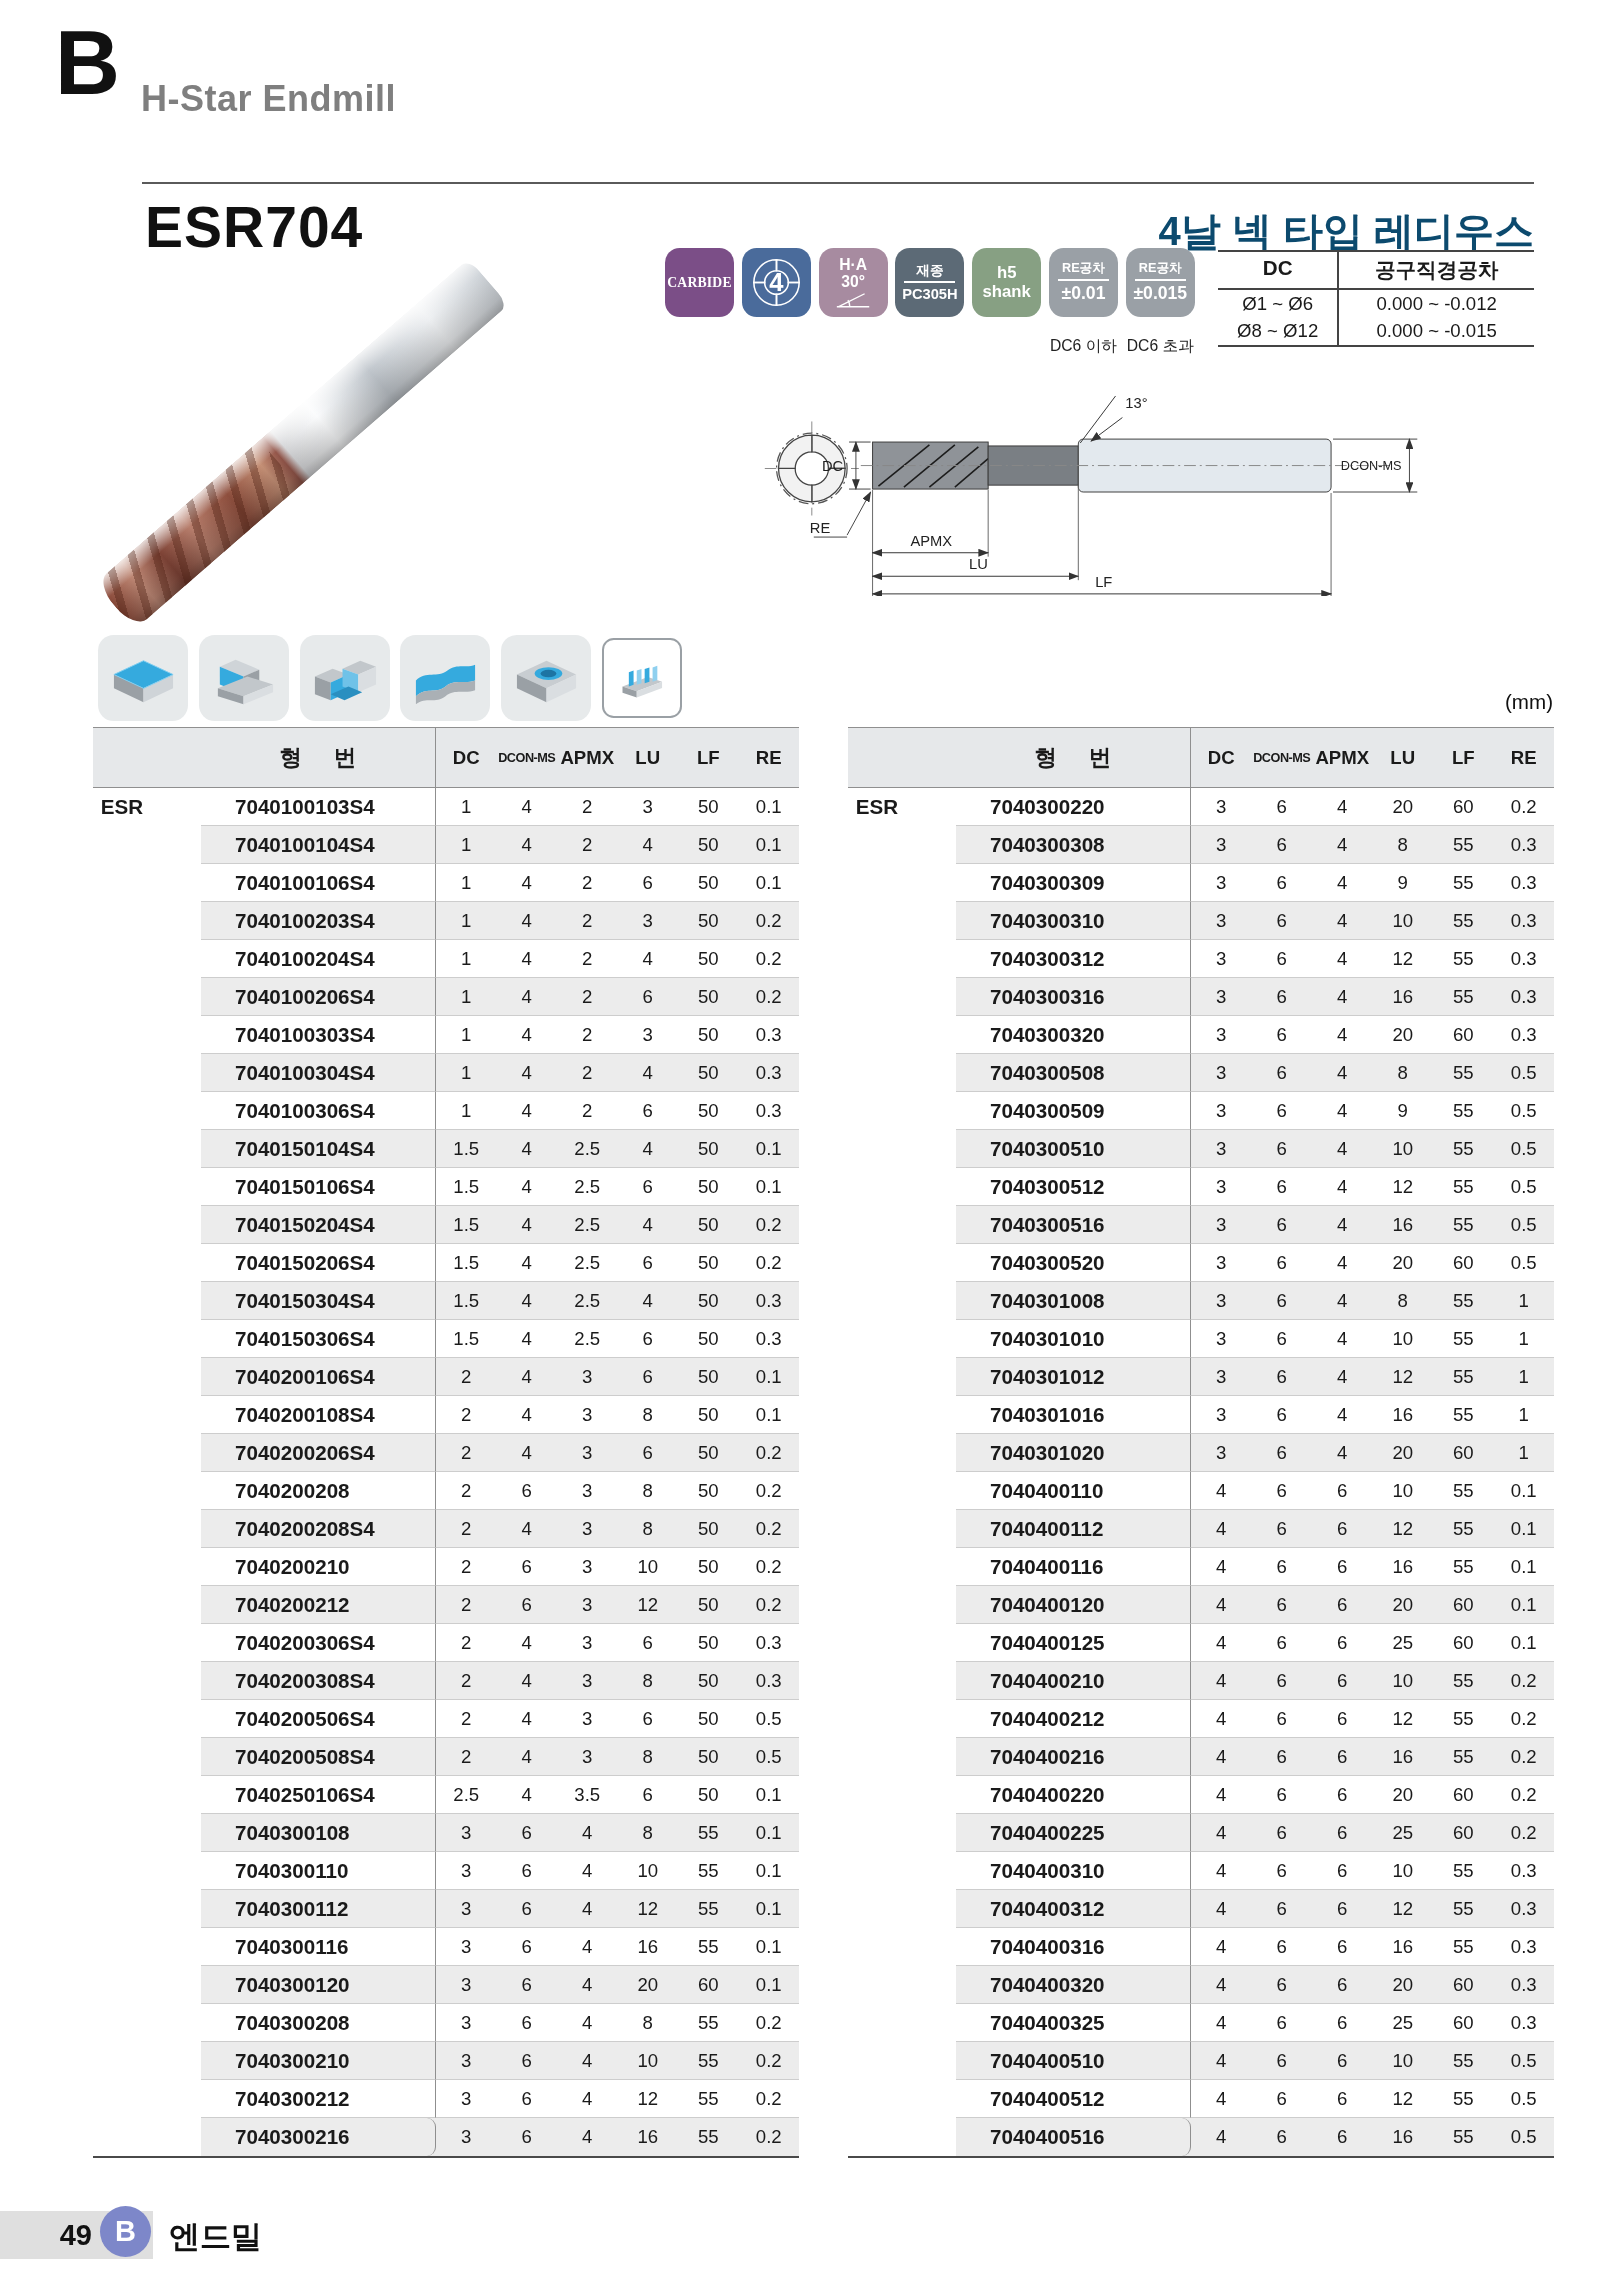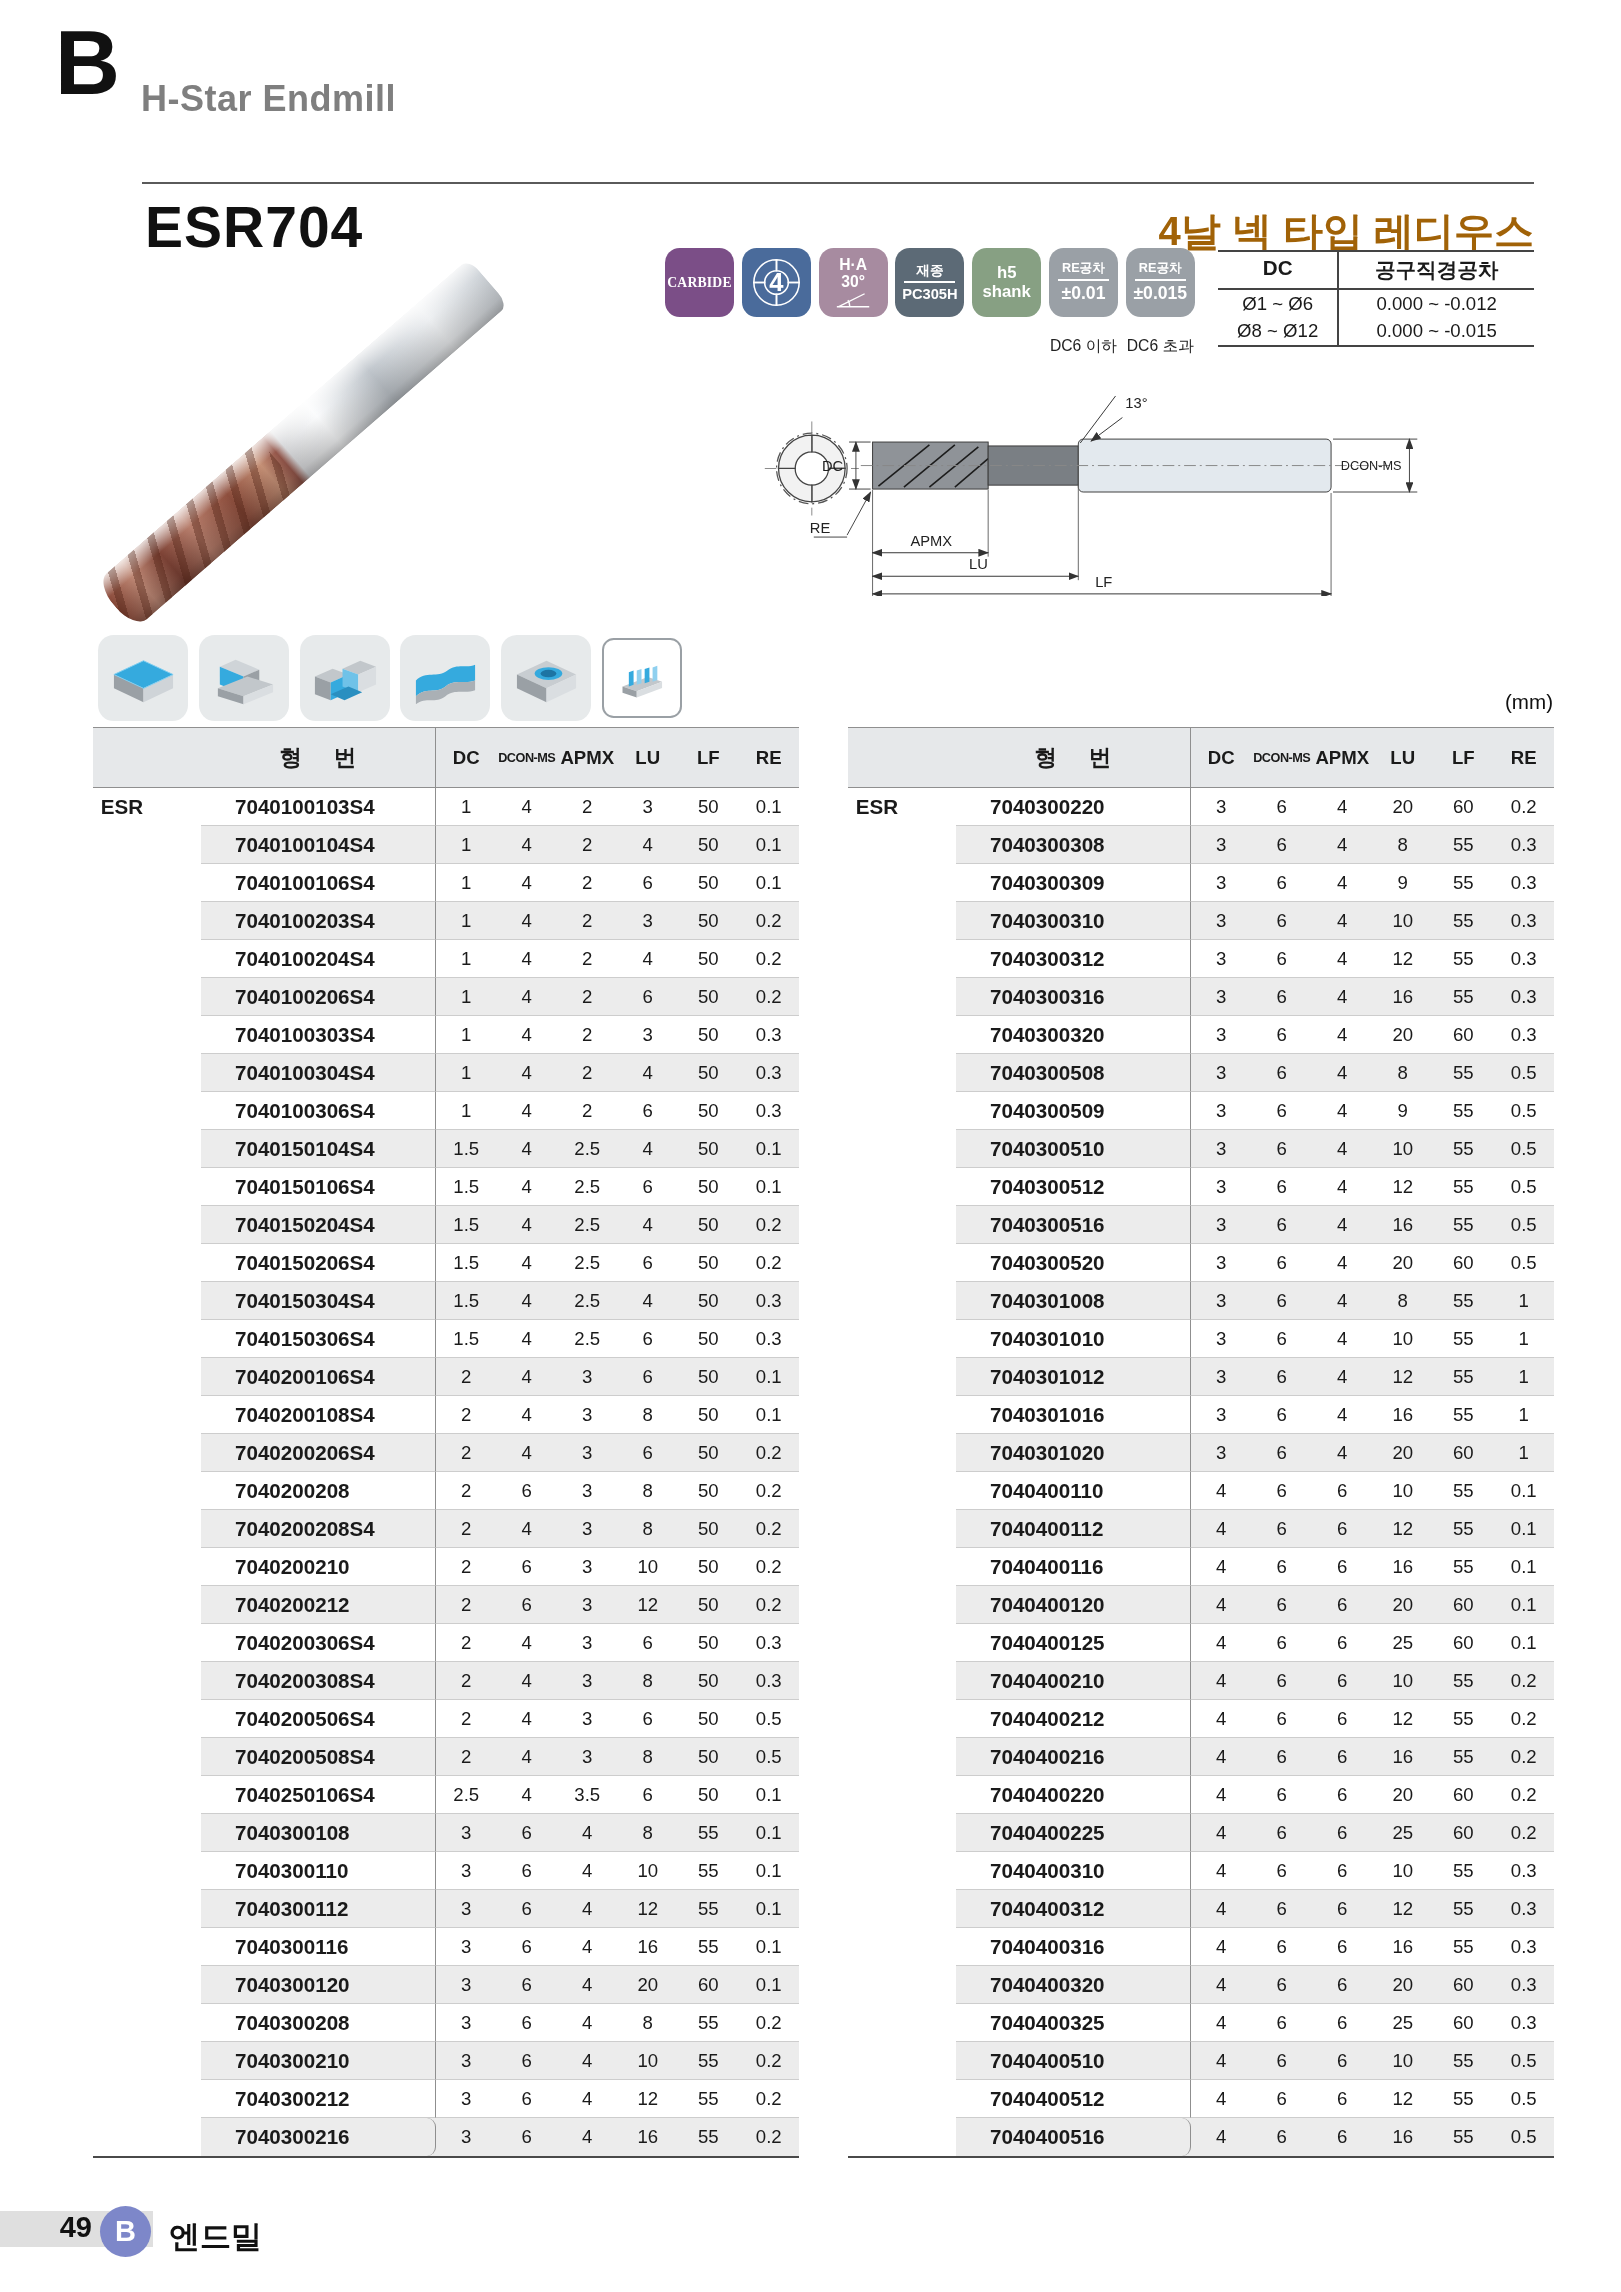--- a/index.html
+++ b/index.html
@@ -5,21 +5,21 @@
   html,body{margin:0;padding:0;}
   body{width:1621px;height:2293px;position:relative;background:#fff;
        font-family:"Liberation Sans","DejaVu Sans",sans-serif;color:#1a1a1a;overflow:hidden;}
   .abs{position:absolute;}
 
   
   #section-letter{left:55px;top:17.6px;font-size:90px;font-weight:bold;color:#111;line-height:1;}
   #section-title{left:141px;top:78px;font-size:36px;font-weight:bold;color:#7f7f7f;letter-spacing:0.5px;}
   #top-rule{left:142px;top:182px;width:1392px;border-top:2px solid #5a5a5a;height:0;}
   #model-name{left:145px;top:194px;font-size:57px;font-weight:bold;color:#111;letter-spacing:1px;}
-  #subtitle-kr{right:87px;top:204px;font-size:40px;font-weight:bold;color:#a16207;}
+  #subtitle-kr{right:87px;top:204px;font-size:40px;font-weight:bold;color:#0c4a6e;}
 
   
   #spec-row{left:665px;top:248px;display:flex;gap:7.8px;}
   .badge-wrap{width:69px;display:flex;flex-direction:column;align-items:center;}
   .badge{width:69px;height:69px;border-radius:14.7px;color:#fff;display:flex;flex-direction:column;
          align-items:center;justify-content:center;line-height:1.1;box-sizing:border-box;}
   .badge .t1{font-size:12.7px;font-weight:bold;}
   .badge .t2{font-size:16.7px;font-weight:bold;}
   .badge .sep{width:51px;border-top:2px solid #fff;margin:2.9px 0;}
   .badge-caption{margin-top:19px;font-size:15.7px;color:#222;white-space:nowrap;}
@@ -84,21 +84,21 @@
   .thead .c.part{font-size:22.5px;justify-content:center;padding-left:0;word-spacing:25.5px;}
   .thead .c.num{font-weight:bold;font-size:18.6px;}
   .thead .c.num.small{font-size:12.7px;letter-spacing:-0.5px;}
   .trow{display:flex;align-items:center;height:38px;}
   .trow:nth-child(even){background:linear-gradient(to right,#fff 0,#fff 108px,#ececec 108px,#ececec 100%);}
   .trow .c.part,.trow .c.num{border-bottom:1px solid #cdcdcd;align-self:stretch;}
   .trow .c.num{display:flex;align-items:center;justify-content:center;}
   .trow:last-child .c.part,.trow:last-child .c.num{border-bottom:none;border-radius:9px;}
 
   
-  #footer-bar{left:0;top:2211px;width:153px;height:36px;background:#dfdfdf;display:flex;align-items:flex-start;justify-content:flex-end;}
+  #footer-bar{left:0;top:2211px;width:153px;height:48px;background:#dfdfdf;display:flex;align-items:center;justify-content:flex-end;}
   #footer-page{font-size:29px;font-weight:bold;color:#111;margin-right:61px;}
   #footer-circle{left:100px;top:2206px;width:51px;height:51px;border-radius:50%;background:#7d87c9;
                  display:flex;align-items:center;justify-content:center;color:#fff;font-size:29px;font-weight:bold;}
   #footer-label{left:163px;top:2216px;font-size:31px;font-weight:bold;color:#111;margin-left:6px;}
 </style>
 </head>
 <body>
 
 <div class="abs" id="section-letter">B</div>
 <div class="abs" id="section-title">H-Star Endmill</div>

